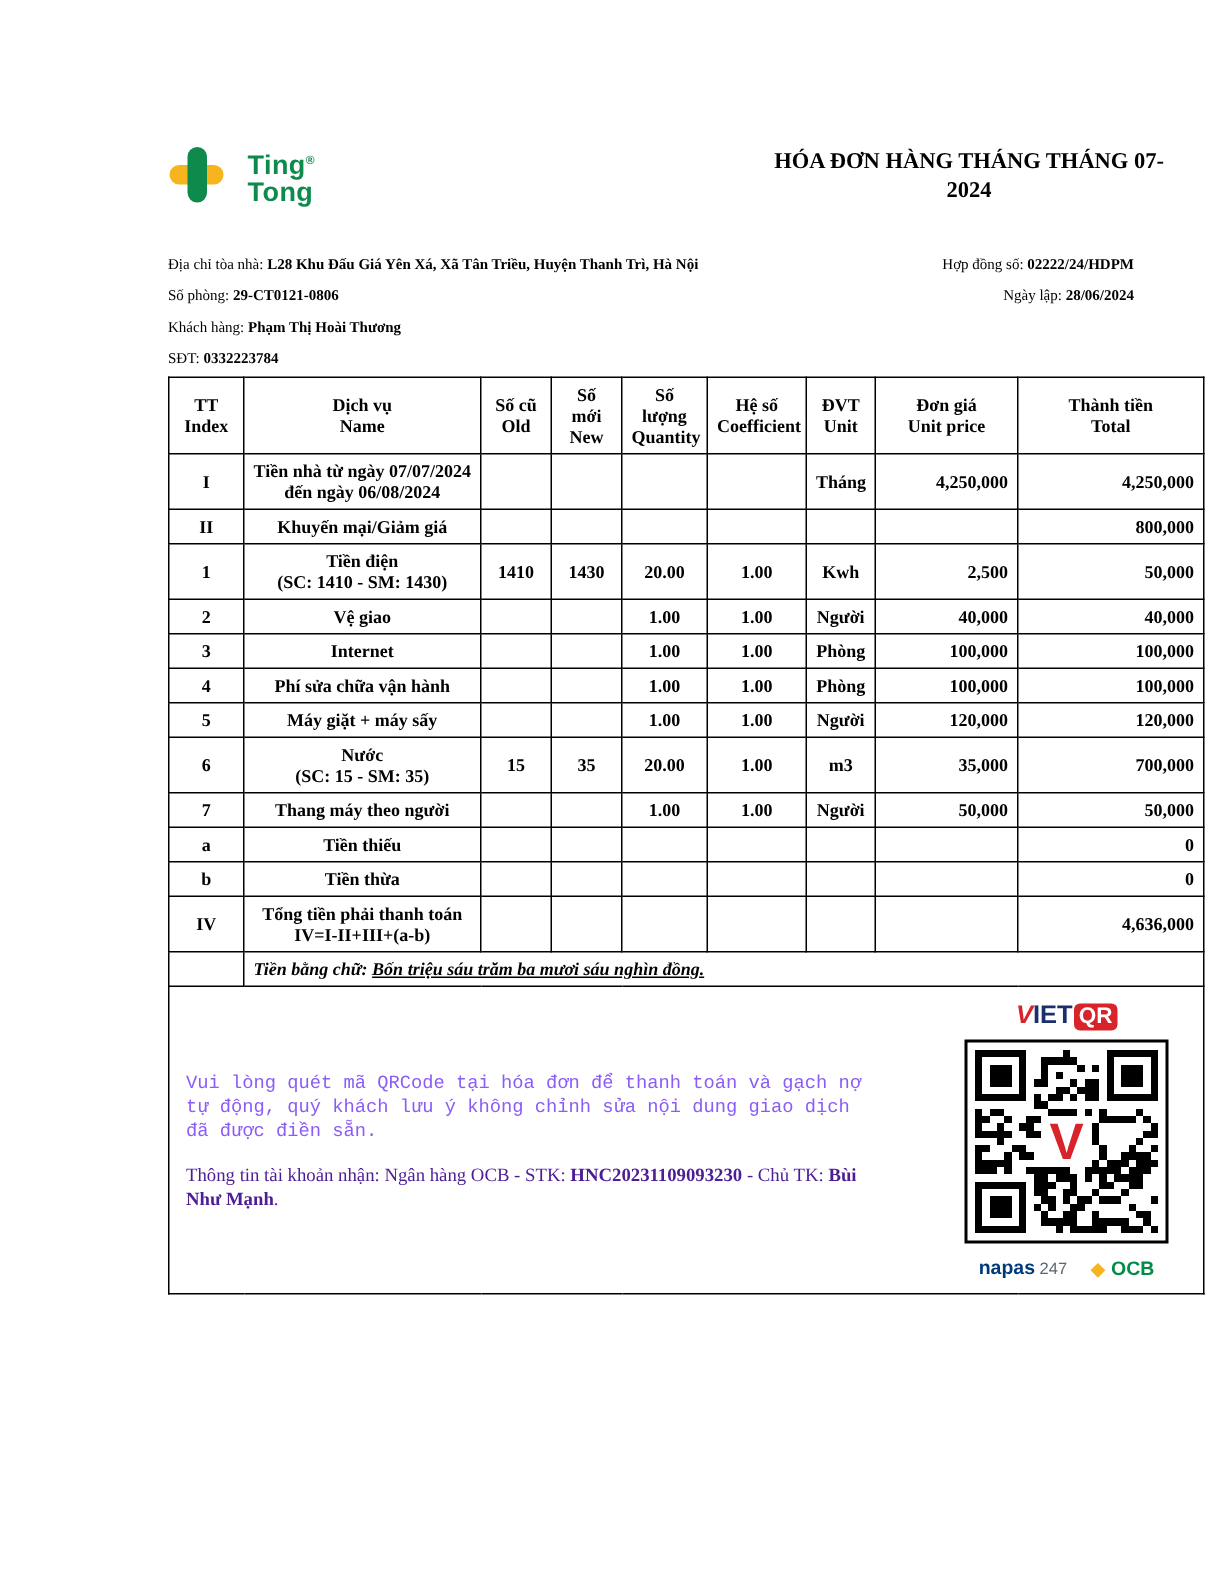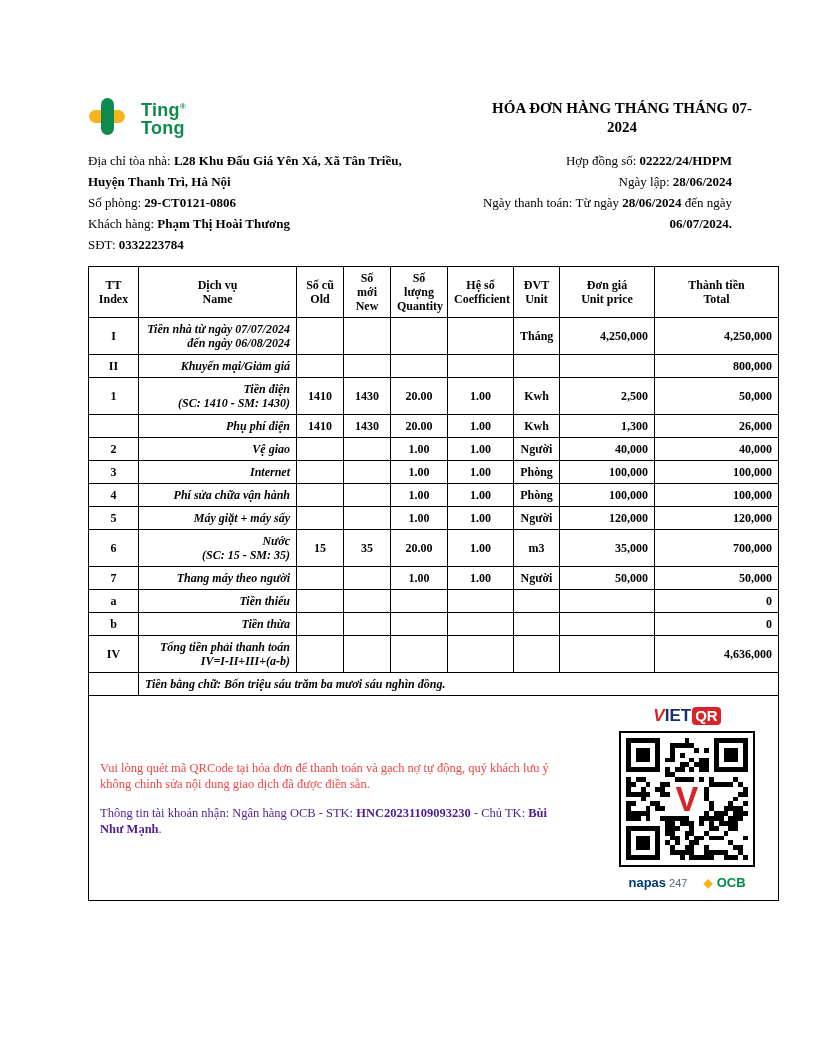--- a/index.html
+++ b/index.html
@@ -1,54 +1,54 @@
 <!DOCTYPE html>
 <html><head>
 <meta charset="utf-8">
 <style>
   * { box-sizing: border-box; }
   body { margin: 0; background: #ffffff; }
   .page {
     width: 816px; height: 1056px; background: #fff; position: relative;
     font-family: "Liberation Serif", serif; color: #000; overflow: hidden;
   }
-  .content { position: absolute; left: 88px; top: 95px; width: 690px; }
+  .content { position: absolute; left: 112px; top: 95px; width: 690px; }
 
   
   .header-row { display: flex; justify-content: space-between; align-items: flex-start; }
   .brand { display: flex; align-items: center; gap: 9px; }
   .brand-icon { position: relative; width: 44px; height: 44px; }
   .bar-h { position: absolute; left: 1px; top: 15px; width: 36px; height: 13px; background: #f6b51e; border-radius: 7px; }
   .bar-v { position: absolute; left: 13px; top: 3px; width: 13px; height: 37px; background: #0e8a4d; border-radius: 7px; }
   .brand-text { font-family: "Liberation Sans", sans-serif; font-weight: bold; color: #0e8a4d; font-size: 18px; line-height: 18px; letter-spacing: 0.3px; }
   .reg { font-size: 8px; vertical-align: super; }
   .title { text-align: center; font-weight: bold; font-size: 15px; line-height: 19px; max-width: 330px; margin: 4px 26px 0 0; }
 
   
-  .info-row { display: flex; justify-content: space-between; font-size: 13px; line-height: 21px; margin-top: 11px; padding-right: 46px; }
+  .info-row { display: flex; justify-content: space-between; font-size: 10px; line-height: 21px; margin-top: 27px; padding-right: 46px; }
   .info-left { width: 362px; }
   .info-right { text-align: right; }
   .info-row b { font-weight: bold; }
 
   
-  .inv-table { border-collapse: collapse; width: 690px; margin-top: 11px; font-size: 12px; table-layout: fixed; }
+  .inv-table { border-collapse: collapse; width: 690px; margin-top: 1px; font-size: 12px; table-layout: fixed; }
   .inv-table th, .inv-table td { border: 1px solid #000; padding: 4px 6px; vertical-align: middle; font-weight: bold; line-height: 14px; }
   .inv-table th { text-align: center; }
   .c-tt   { text-align: center; }
-  .c-name { text-align: right; white-space: pre-line; font-style: italic; }
+  .c-name { text-align: center; white-space: pre-line; }
   .c-mid  { text-align: center; }
   .c-right{ text-align: right; }
   .words-cell { font-weight: normal; font-style: italic; }
-  .words-cell b { font-weight: bold; font-style: italic; }
+  .words-cell b { font-weight: bold; font-style: italic; text-decoration: underline; }
 
   
   .qr-cell { height: 205px; padding: 10px 14px; font-weight: normal !important; }
   .qr-flex { display: flex; justify-content: space-between; align-items: center; height: 100%; }
   .pay-text { width: 468px; padding-left: 5px; font-size: 12.5px; line-height: 16px; }
-  .notice { color: #ef4444; margin: 0 0 13px 0; }
+  .notice { color: #8b5cf6; margin: 0 0 13px 0; font-family: Liberation Mono, monospace; }
   .account { margin: 0; color: #4c1d95; }
   .account b { font-weight: bold; }
   .qr-block { width: 170px; display: flex; flex-direction: column; align-items: center; }
   .vietqr-logo { font-family: "Liberation Sans", sans-serif; font-weight: bold; font-size: 17px; line-height: 20px; margin-bottom: 5px; }
   .vq-v { color: #d8232a; font-style: italic; }
   .vq-iet { color: #1a2f6b; }
   .vq-qr { background: #d8232a; color: #fff; border-radius: 4px; padding: 0 3px 1px 3px; margin-left: 1px; font-size: 15px; }
   .qr-frame { border: 2px solid #000; background: #fff; padding: 5px; line-height: 0; }
   .bank-logos { display: flex; align-items: center; gap: 16px; margin-top: 9px; font-family: "Liberation Sans", sans-serif; }
   .napas { display: flex; align-items: baseline; gap: 3px; }
@@ -85,21 +85,20 @@
     <div class="info-row">
       <div class="info-left">
         <div><span>Địa chỉ tòa nhà:</span> <b>L28 Khu Đấu Giá Yên Xá, Xã Tân Triều, Huyện Thanh Trì, Hà Nội</b></div>
         <div><span>Số phòng:</span> <b>29-CT0121-0806</b></div>
         <div><span>Khách hàng:</span> <b>Phạm Thị Hoài Thương</b></div>
         <div><span>SĐT:</span> <b>0332223784</b></div>
       </div>
       <div class="info-right">
         <div><span>Hợp đồng số:</span> <b>02222/24/HDPM</b></div>
         <div><span>Ngày lập:</span> <b>28/06/2024</b></div>
-        <div><span>Ngày thanh toán: Từ ngày</span> <b>28/06/2024</b> <span>đến ngày</span> <b>06/07/2024.</b></div>
       </div>
     </div>
 
     <table class="inv-table">
       <colgroup>
         <col style="width:50px">
           <col style="width:158px">
           <col style="width:47px">
           <col style="width:47px">
         <col style="width:57px">
@@ -176,31 +175,20 @@
             <td class="c-tt">1</td>
             <td class="c-name">Tiền điện
 (SC: 1410 - SM: 1430)</td>
             <td class="c-mid">1410</td>
             <td class="c-mid">1430</td>
             <td class="c-mid">20.00</td>
             <td class="c-mid">1.00</td>
             <td class="c-mid">Kwh</td>
             <td class="c-right">2,500</td>
             <td class="c-right">50,000</td>
-          </tr>
-          <tr>
-            <td class="c-tt"></td>
-            <td class="c-name">Phụ phí điện</td>
-            <td class="c-mid">1410</td>
-            <td class="c-mid">1430</td>
-            <td class="c-mid">20.00</td>
-            <td class="c-mid">1.00</td>
-            <td class="c-mid">Kwh</td>
-            <td class="c-right">1,300</td>
-            <td class="c-right">26,000</td>
           </tr>
           <tr>
             <td class="c-tt">2</td>
             <td class="c-name">Vệ giao</td>
             <td class="c-mid"></td>
             <td class="c-mid"></td>
             <td class="c-mid">1.00</td>
             <td class="c-mid">1.00</td>
             <td class="c-mid">Người</td>
             <td class="c-right">40,000</td>

